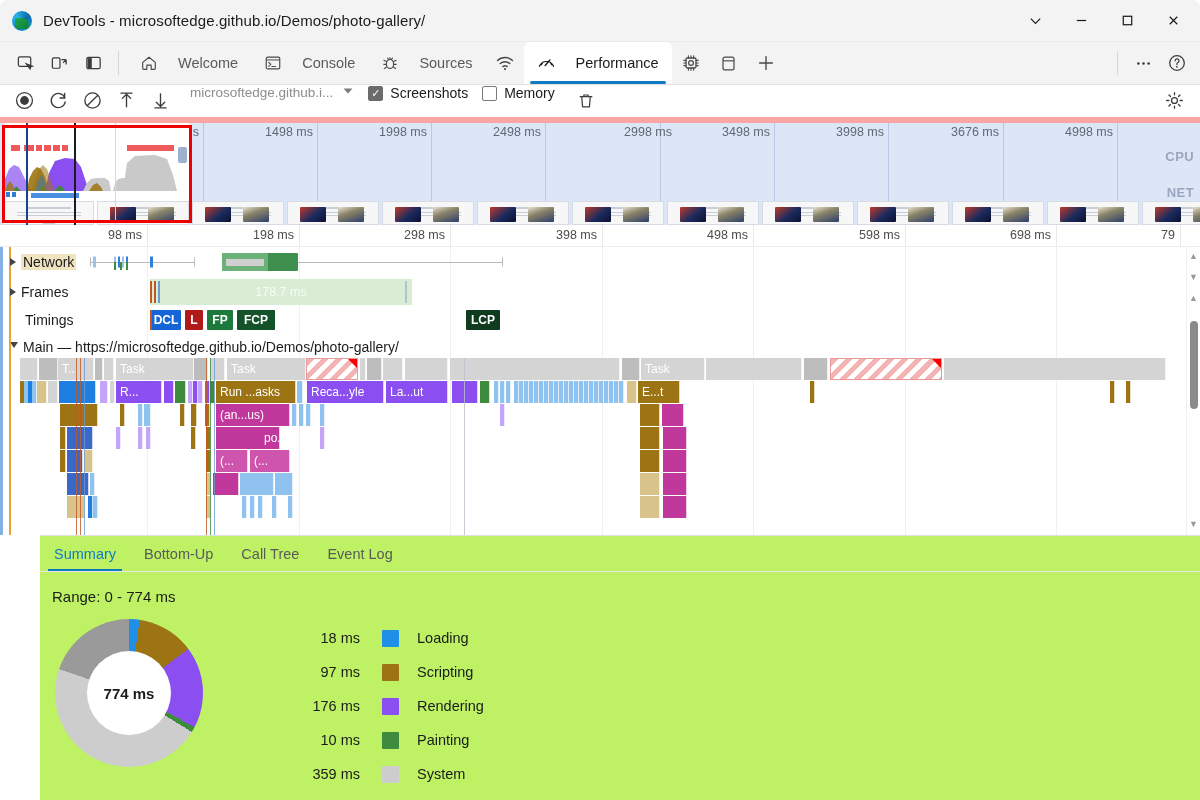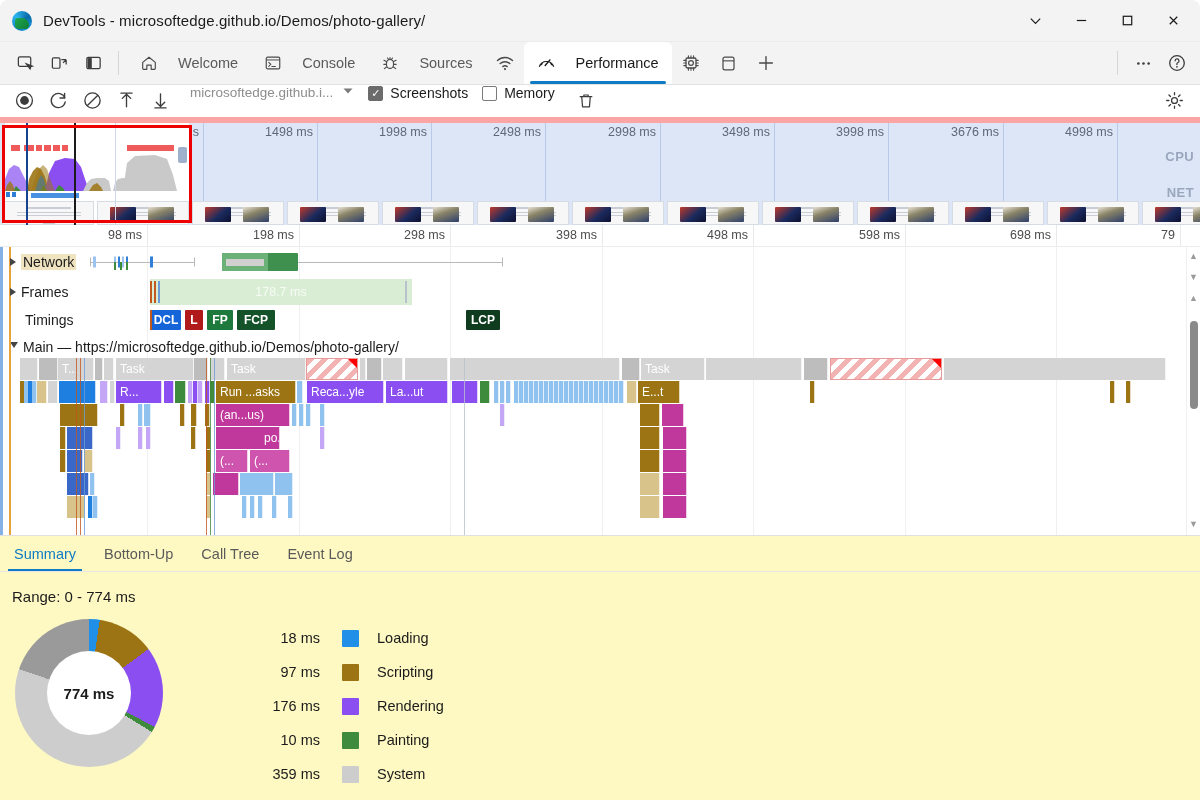--- a/index.html
+++ b/index.html
@@ -213,21 +213,21 @@
 
   
   .vscroll {
     position:absolute; right:0; top:0; bottom:0; width:14px; background:#fff;
     border-left:1px solid #f0f0f0; display:flex; flex-direction:column; align-items:center;
   }
   .vs-arrow { color:#9a9a9a; font-size:9px; line-height:1; margin-top:5px; }
   .vs-thumb { position:absolute; left:3px; width:8px; background:#8a8a8a; border-radius:4px; }
 
   
-  .bottom { flex:0 0 265px; height:265px; display:flex; flex-direction:column; border-top:1px solid #e0e0e0; background:#fef9c3;}
+  .bottom { flex:0 0 265px; height:265px; display:flex; flex-direction:column; border-top:1px solid #e0e0e0; background:#bef264;margin-left:40px;}
   .btabs { height:36px; flex:0 0 36px; display:flex; align-items:stretch; border-bottom:1px solid #e6e6e6; }
   .btab {
     display:flex; align-items:center; padding:0 14px; font-size:14.5px; color:#5a5a5a; position:relative;
   }
   .btab.active { color: var(--accent,#0f7bc4); }
   .btab.active::after { content:""; position:absolute; left:8px; right:8px; bottom:0; height:2.5px; background:var(--accent,#0f7bc4); }
   .range { padding: 16px 0 0 12px; font-size:15px; color:#1b1b1b; }
 
   .summary-body { flex:1 1 auto; display:flex; align-items:flex-start; padding-top:14px; }
   .donut-wrap { width:178px; flex:0 0 178px; display:flex; align-items:center; justify-content:center; position:relative; }
@@ -467,21 +467,21 @@
         <div class="ov-tlabel" style="left: 88px;">498 ms</div>
         <div class="ov-tick" style="left: 203px;"></div>
         <div class="ov-tlabel" style="left: 203px;">998 ms</div>
         <div class="ov-tick" style="left: 317px;"></div>
         <div class="ov-tlabel" style="left: 317px;">1498 ms</div>
         <div class="ov-tick" style="left: 431px;"></div>
         <div class="ov-tlabel" style="left: 431px;">1998 ms</div>
         <div class="ov-tick" style="left: 545px;"></div>
         <div class="ov-tlabel" style="left: 545px;">2498 ms</div>
         <div class="ov-tick" style="left: 660px;"></div>
-        <div class="ov-tlabel" style="left: 660px;">2998 ms</div>
+        <div class="ov-tlabel" style="left: 676px;">2998 ms</div>
         <div class="ov-tick" style="left: 774px;"></div>
         <div class="ov-tlabel" style="left: 774px;">3498 ms</div>
         <div class="ov-tick" style="left: 888px;"></div>
         <div class="ov-tlabel" style="left: 888px;">3998 ms</div>
         <div class="ov-tick" style="left: 1003px;"></div>
         <div class="ov-tlabel" style="left: 1003px;">3676 ms</div>
         <div class="ov-tick" style="left: 1117px;"></div>
         <div class="ov-tlabel" style="left: 1117px;">4998 ms</div>
       </div>
 

